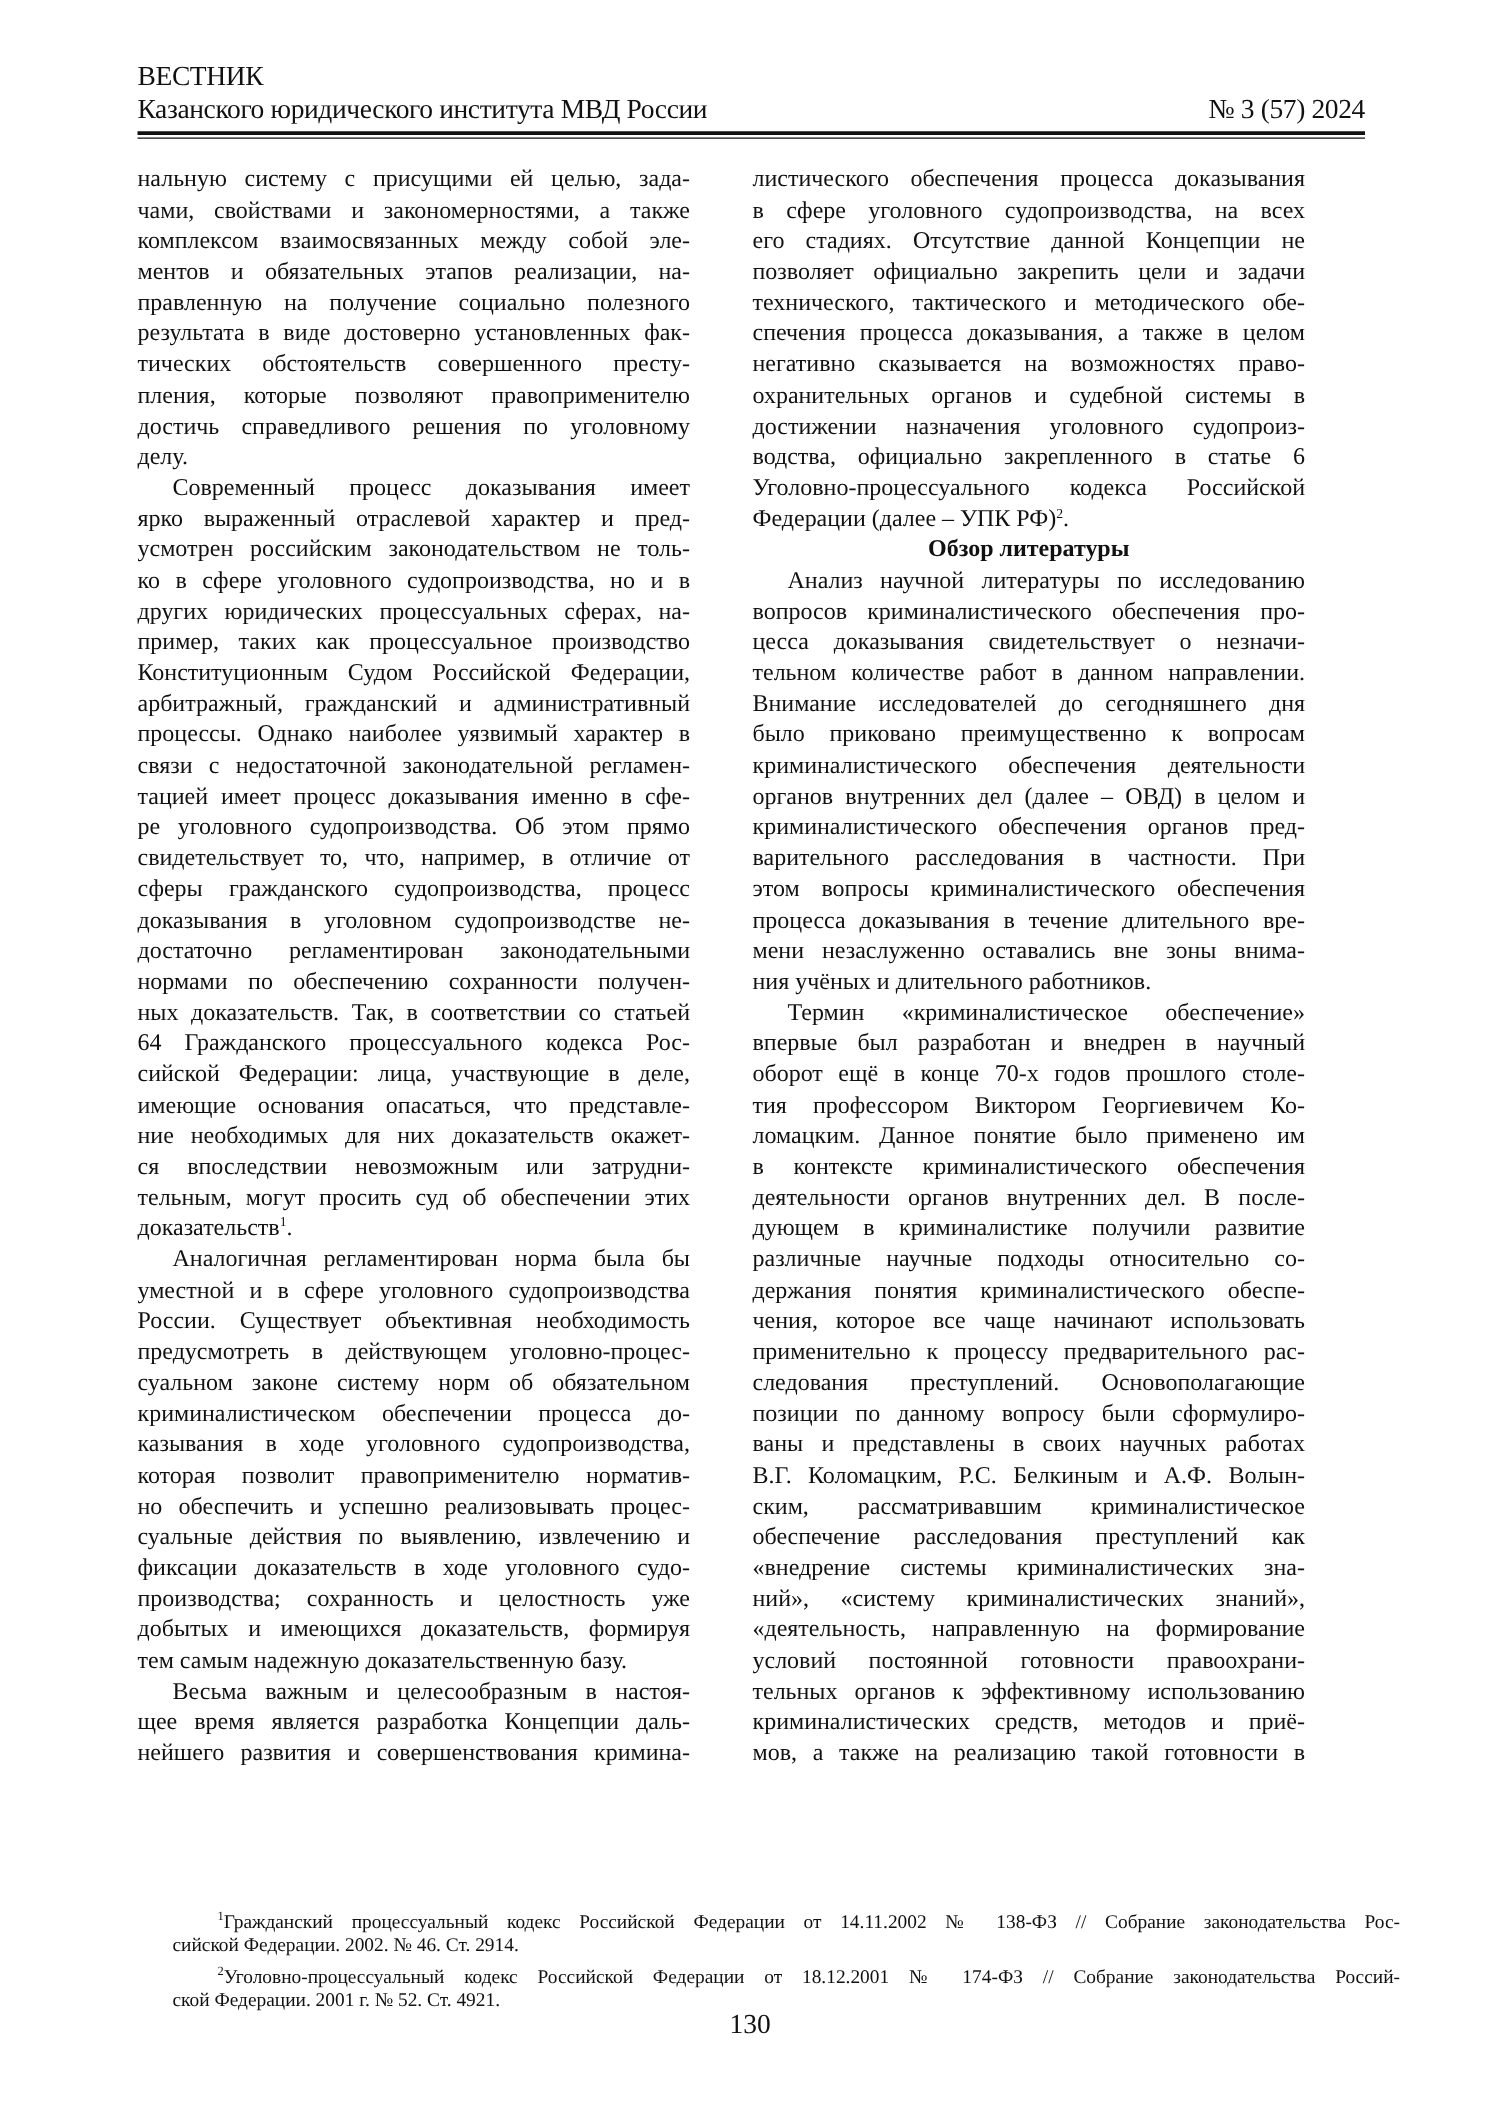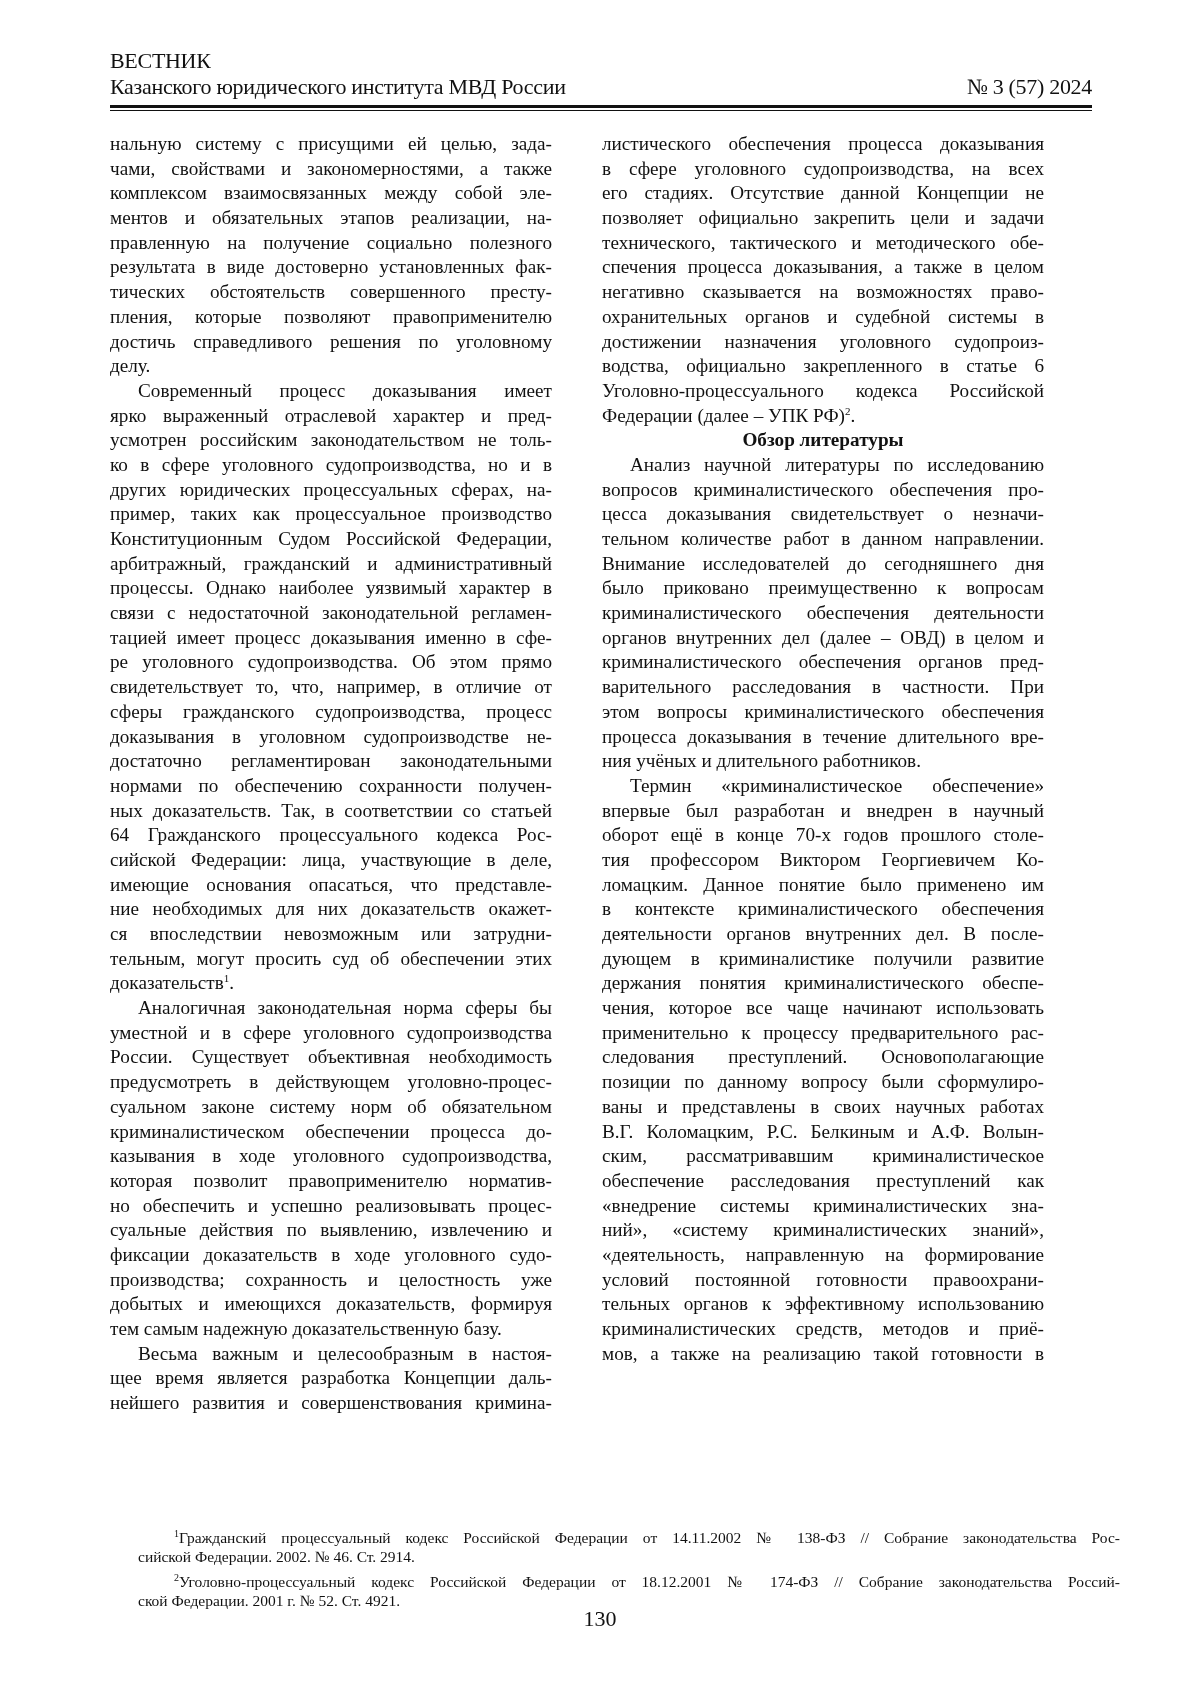--- a/index.html
+++ b/index.html
@@ -71,21 +71,21 @@
   <div class="ln">достаточно регламентирован законодательными</div>
   <div class="ln">нормами по обеспечению сохранности получен-</div>
   <div class="ln">ных доказательств. Так, в соответствии со статьей</div>
   <div class="ln">64 Гражданского процессуального кодекса Рос-</div>
   <div class="ln">сийской Федерации: лица, участвующие в деле,</div>
   <div class="ln">имеющие основания опасаться, что представле-</div>
   <div class="ln">ние необходимых для них доказательств окажет-</div>
   <div class="ln">ся впоследствии невозможным или затрудни-</div>
   <div class="ln">тельным, могут просить суд об обеспечении этих</div>
   <div class="ln last"><span>доказательств</span><sup>1</sup><span>.</span></div>
-  <div class="ln indent">Аналогичная законодательная норма сферы бы</div>
+  <div class="ln indent">Аналогичная регламентирован норма была бы</div>
   <div class="ln">уместной и в сфере уголовного судопроизводства</div>
   <div class="ln">России. Существует объективная необходимость</div>
   <div class="ln">предусмотреть в действующем уголовно-процес-</div>
   <div class="ln">суальном законе систему норм об обязательном</div>
   <div class="ln">криминалистическом обеспечении процесса до-</div>
   <div class="ln">казывания в ходе уголовного судопроизводства,</div>
   <div class="ln">которая позволит правоприменителю норматив-</div>
   <div class="ln">но обеспечить и успешно реализовывать процес-</div>
   <div class="ln">суальные действия по выявлению, извлечению и</div>
   <div class="ln">фиксации доказательств в ходе уголовного судо-</div>
@@ -116,29 +116,31 @@
   <div class="ln">цесса доказывания свидетельствует о незначи-</div>
   <div class="ln">тельном количестве работ в данном направлении.</div>
   <div class="ln">Внимание исследователей до сегодняшнего дня</div>
   <div class="ln">было приковано преимущественно к вопросам</div>
   <div class="ln">криминалистического обеспечения деятельности</div>
   <div class="ln">органов внутренних дел (далее – ОВД) в целом и</div>
   <div class="ln">криминалистического обеспечения органов пред-</div>
   <div class="ln">варительного расследования в частности. При</div>
   <div class="ln">этом вопросы криминалистического обеспечения</div>
   <div class="ln">процесса доказывания в течение длительного вре-</div>
+  <div class="ln">мени незаслуженно оставались вне зоны внима-</div>
   <div class="ln last">ния учёных и длительного работников.</div>
   <div class="ln indent">Термин «криминалистическое обеспечение»</div>
   <div class="ln">впервые был разработан и внедрен в научный</div>
   <div class="ln">оборот ещё в конце 70-х годов прошлого столе-</div>
   <div class="ln">тия профессором Виктором Георгиевичем Ко-</div>
   <div class="ln">ломацким. Данное понятие было применено им</div>
   <div class="ln">в контексте криминалистического обеспечения</div>
   <div class="ln">деятельности органов внутренних дел.  В после-</div>
   <div class="ln">дующем в криминалистике получили развитие</div>
+  <div class="ln">различные научные подходы относительно со-</div>
   <div class="ln">держания понятия криминалистического обеспе-</div>
   <div class="ln">чения, которое все чаще начинают использовать</div>
   <div class="ln">применительно к процессу предварительного рас-</div>
   <div class="ln">следования преступлений. Основополагающие</div>
   <div class="ln">позиции по данному вопросу были сформулиро-</div>
   <div class="ln">ваны и представлены в своих научных работах</div>
   <div class="ln">В.Г. Коломацким, Р.С. Белкиным и А.Ф. Волын-</div>
   <div class="ln">ским, рассматривавшим криминалистическое</div>
   <div class="ln">обеспечение расследования преступлений как</div>
   <div class="ln">«внедрение системы криминалистических зна-</div>

